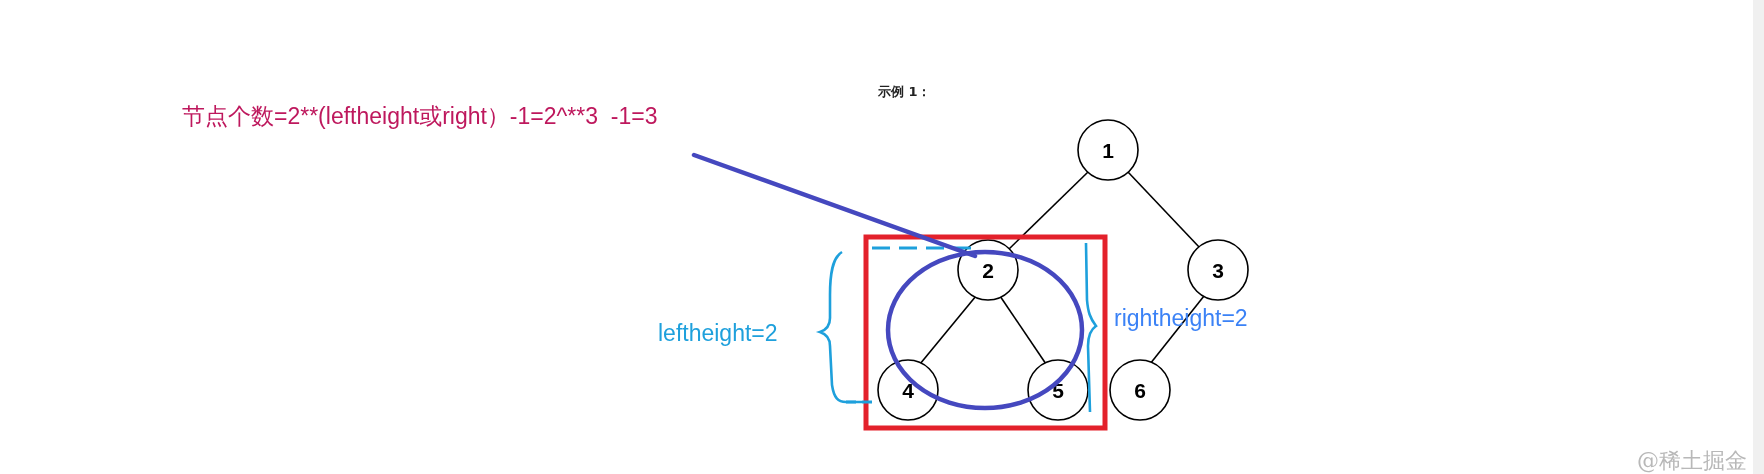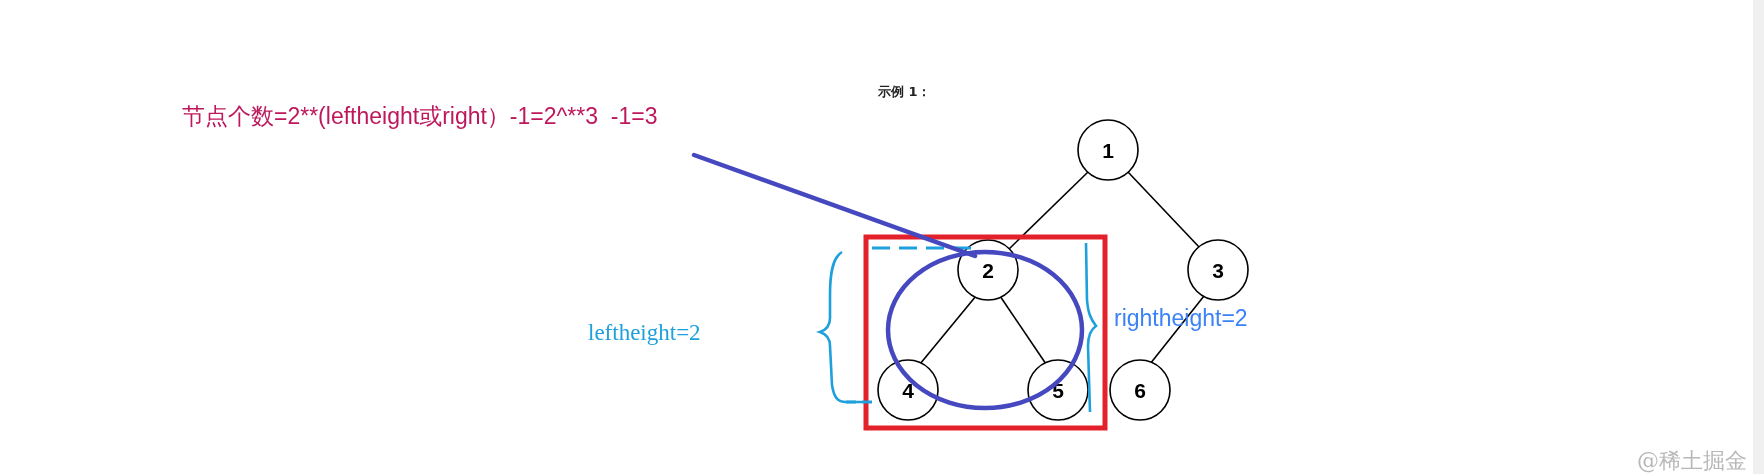--- a/index.html
+++ b/index.html
@@ -3,22 +3,22 @@
 <meta charset="utf-8">
 <style>
   html, body { margin: 0; padding: 0; background: #ffffff; }
   body { width: 1764px; height: 474px; position: relative; overflow: hidden;
          font-family: "DejaVu Sans", sans-serif; }
   .scroll-strip { position: absolute; right: 0; top: 0; width: 11px; height: 474px; background: #f0f0f0; }
   .example-title { position: absolute; left: 878px; top: 83px; font-size: 13px; font-weight: bold; color: #222;
                    font-family: "DejaVu Sans", sans-serif; text-align: center; }
   .formula { position: absolute; left: 182px; top: 101px; font-size: 23px; color: #be185d;
              font-family: "Liberation Sans", sans-serif; white-space: pre; }
-  .label-left { position: absolute; left: 588px; top: 320px; font-size: 23px; color: #1ea0dc;
-                font-family: Liberation Serif, serif; }
+  .label-left { position: absolute; left: 658px; top: 320px; font-size: 23px; color: #1ea0dc;
+                font-family: Liberation Sans, sans-serif; }
   .label-right { position: absolute; left: 1114px; top: 305px; font-size: 23px; color: #3b82f6;
                  font-family: "Liberation Sans", sans-serif; }
   .watermark { position: absolute; left: 1597px; top: 446px; font-size: 22px; color: #b8b8b8;
                font-family: "DejaVu Serif", serif; margin-left: 40px; }
   svg.canvas { position: absolute; left: 0; top: 0; }
   .node-label { font-family: "Liberation Sans", sans-serif; font-weight: bold; font-size: 21px; fill: #000; }
 </style>
 </head>
 <body>
 

